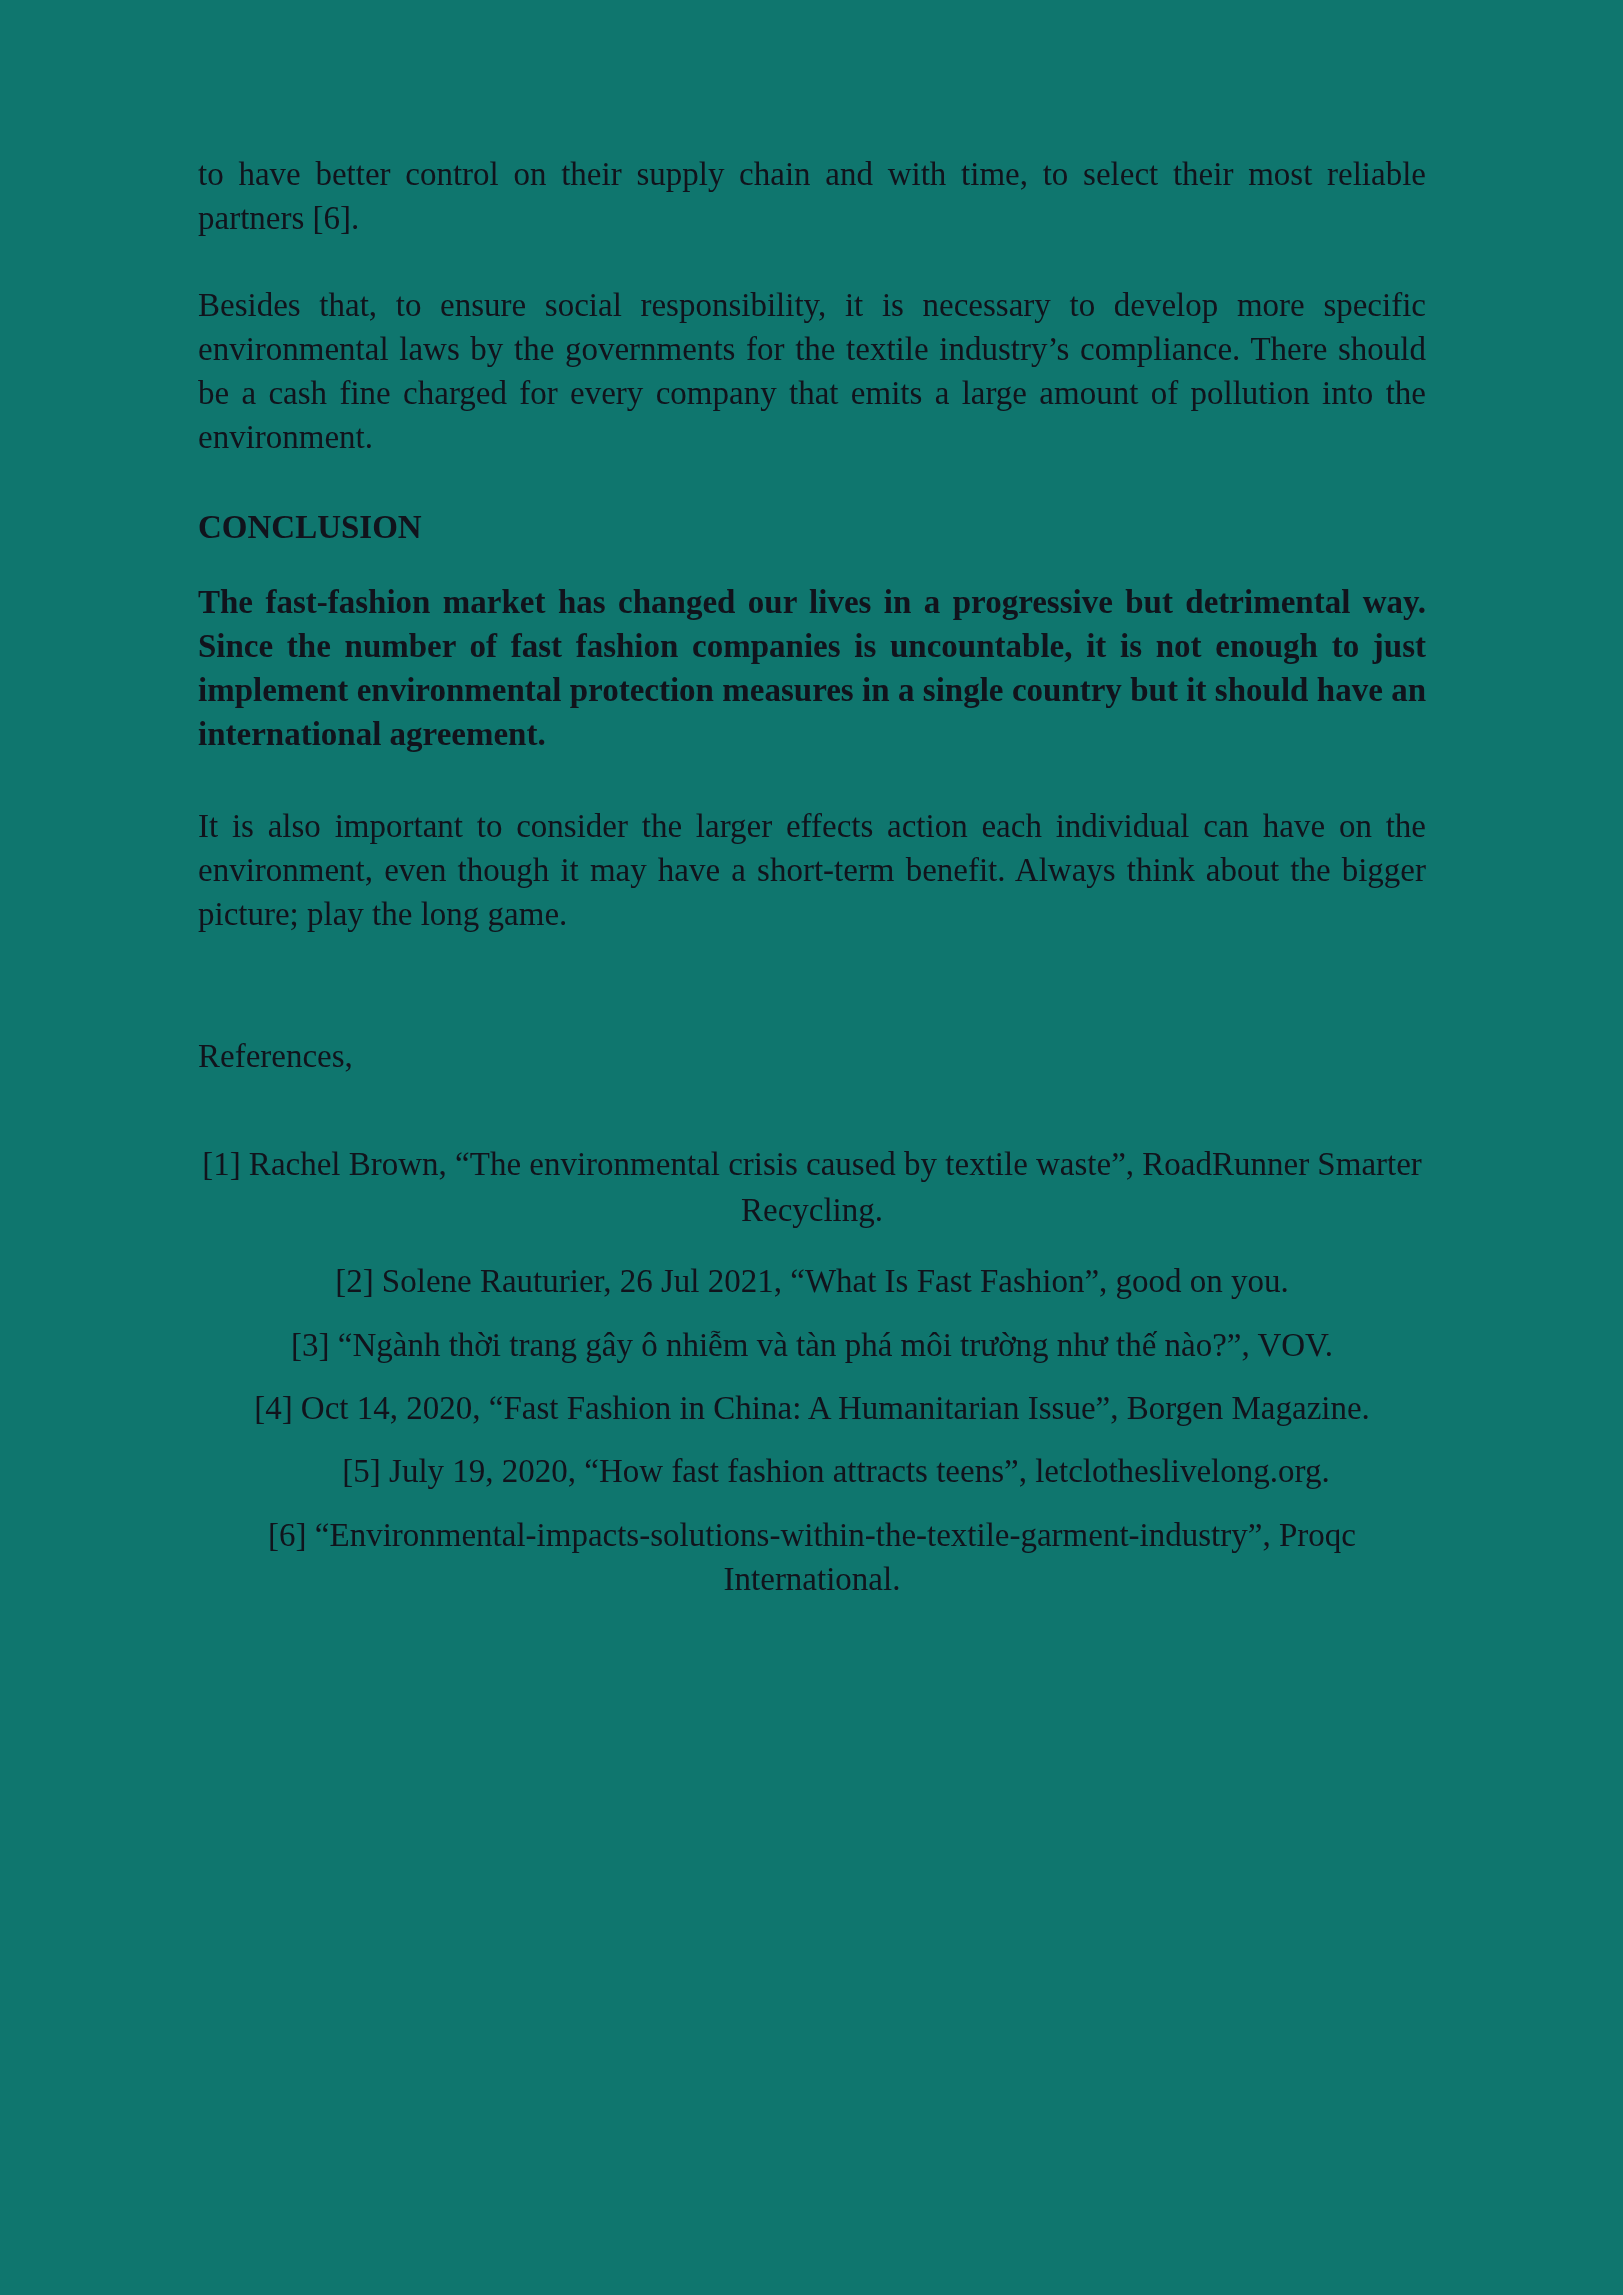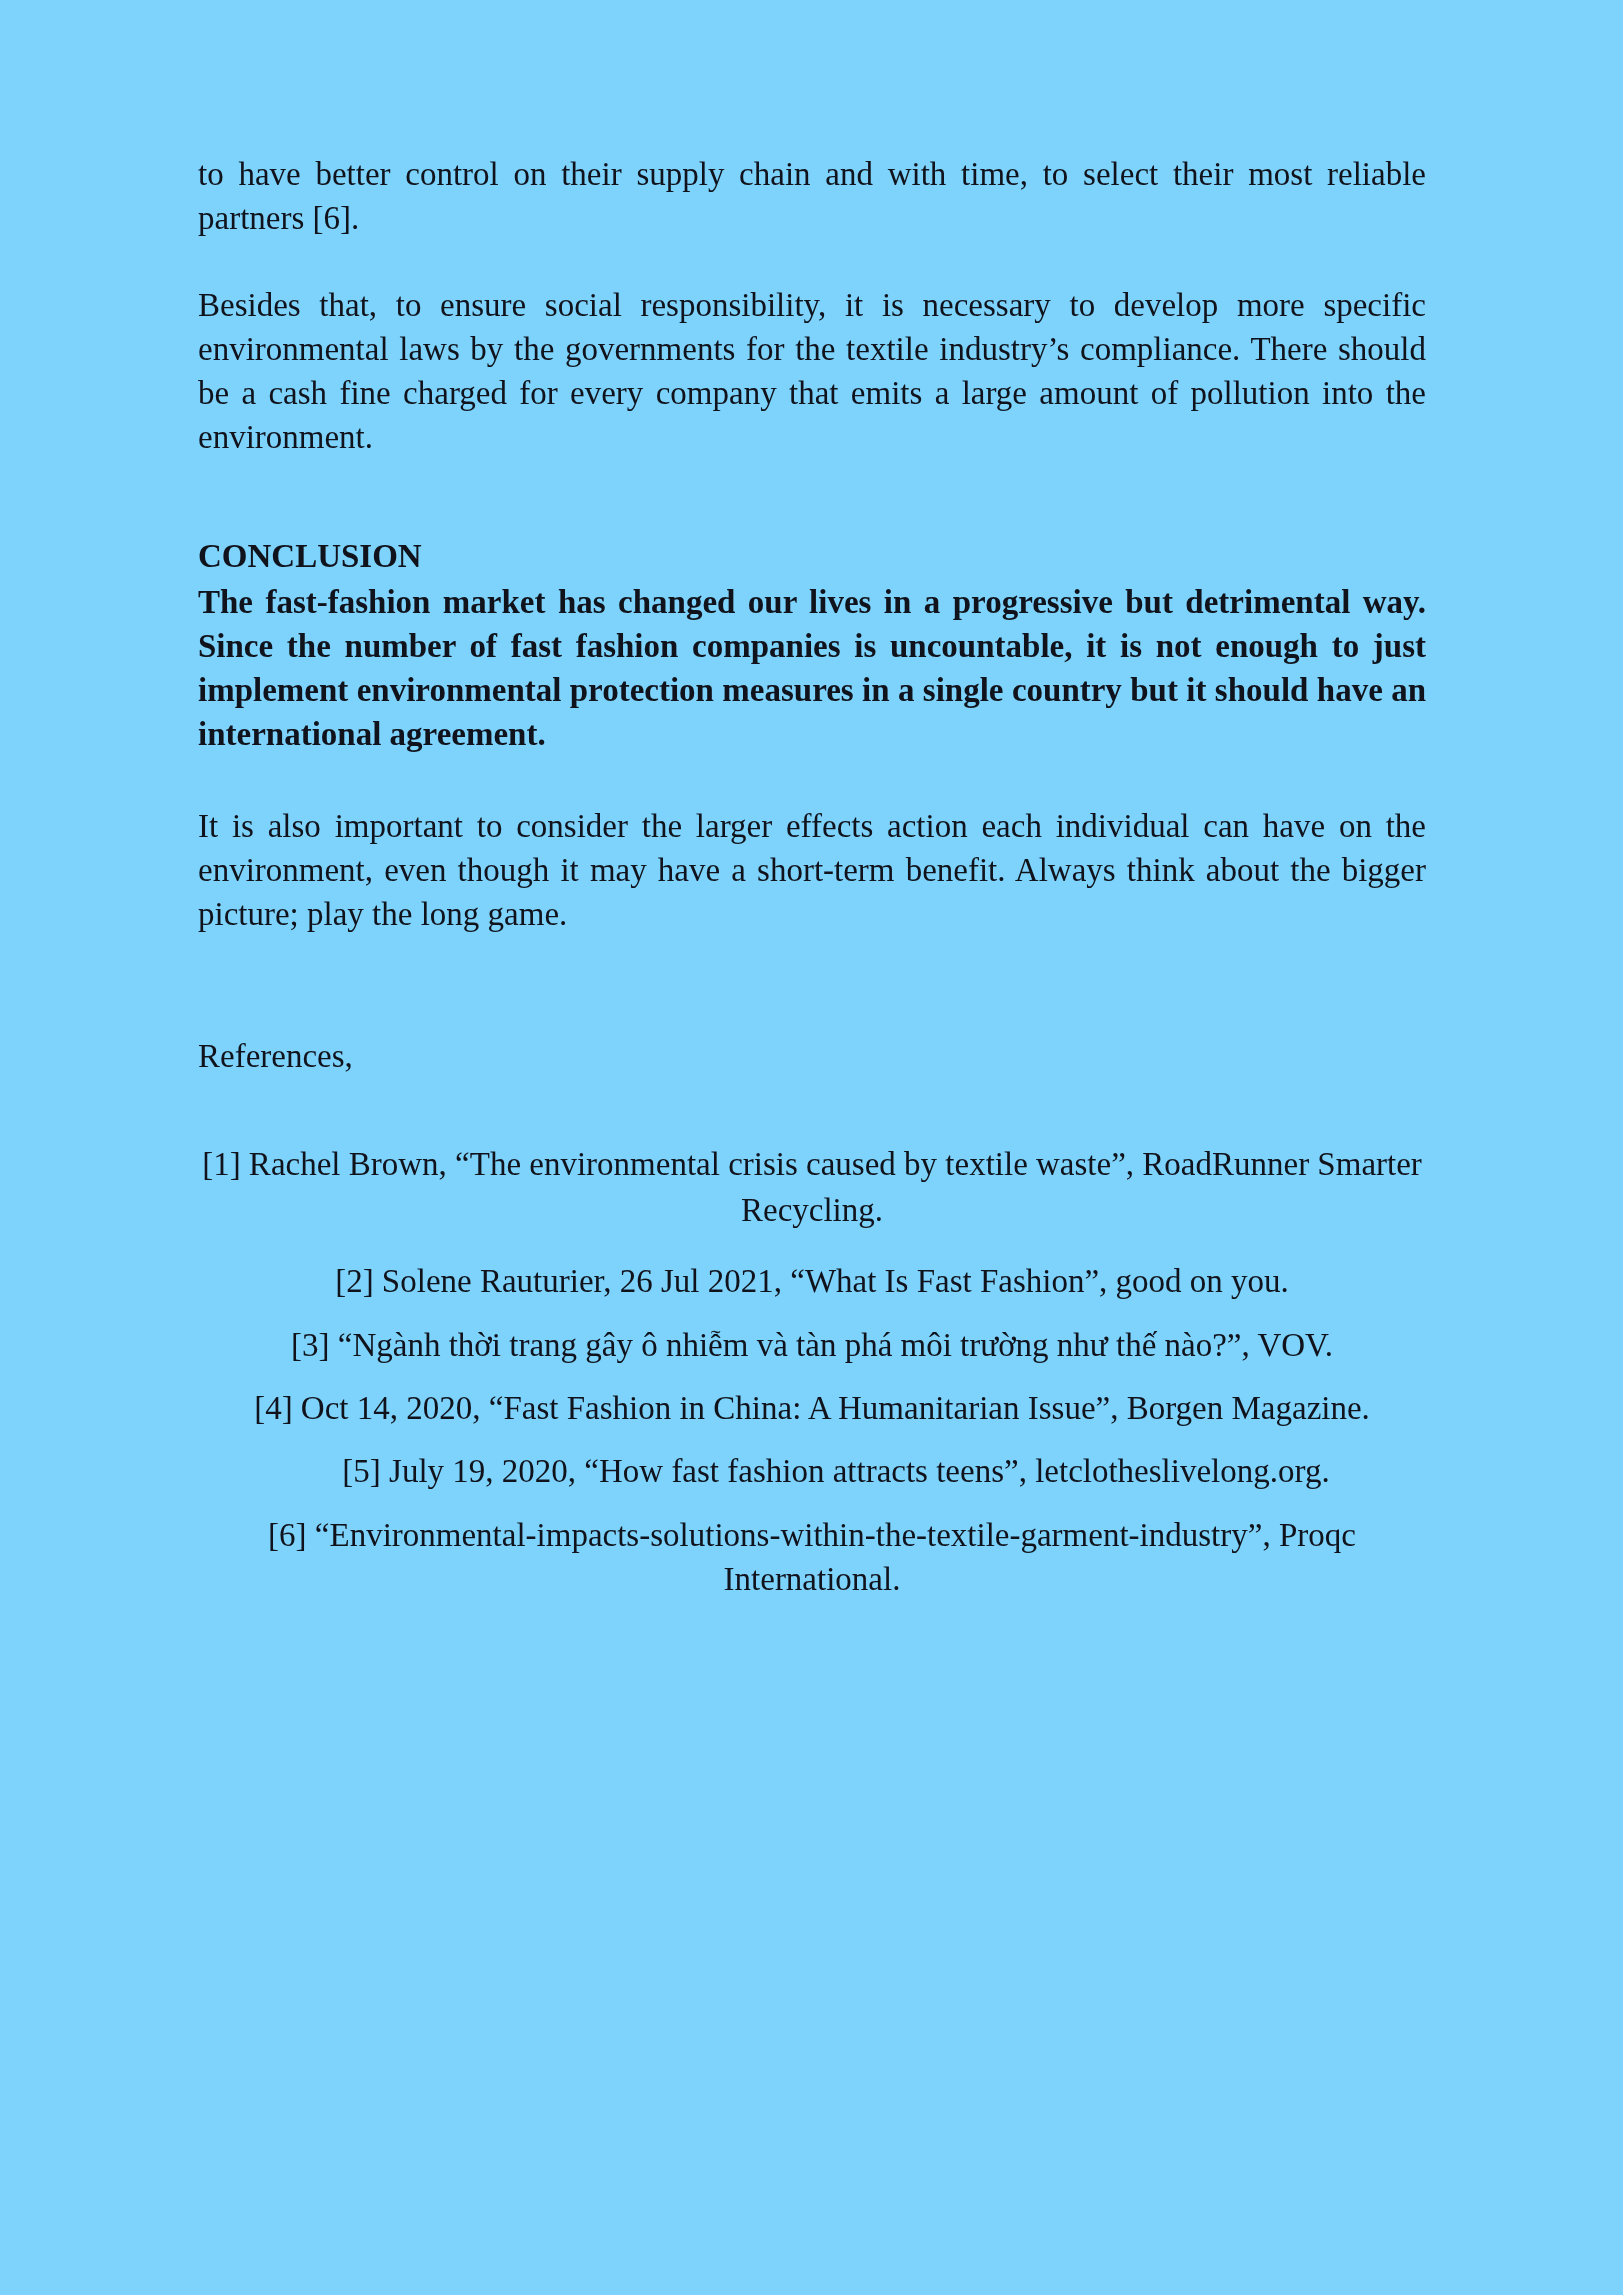--- a/index.html
+++ b/index.html
@@ -13,21 +13,21 @@
     position: relative;
     overflow: hidden;
     font-family: "Liberation Serif", "DejaVu Serif", serif;
     color: #11131c;
   }
   .page {
     position: absolute;
     left: 0; top: 0;
     width: 1623px;
     height: 2295px;
-    background: #7dd3fc;
+    background: #0f766e;
   }
   .blk {
     position: absolute;
     left: 198px;
     width: 1228px;
     font-size: 33px;
     line-height: 44px;
     margin: 0;
   }
   .justify {
@@ -46,21 +46,21 @@
 </style>
 </head>
 <body>
 
 <div class="page">
 
   <p class="blk justify" style="top:152px;">to have better control on their supply chain and with time, to select their most reliable partners [6].</p>
 
   <p class="blk justify" style="top:283px;">Besides that, to ensure social responsibility, it is necessary to develop more specific environmental laws by the governments for the textile industry’s compliance. There should be a cash fine charged for every company that emits a large amount of pollution into the environment.</p>
 
-  <h2 class="blk heading" style="top:505px;margin-top:29px;">CONCLUSION</h2>
+  <h2 class="blk heading" style="top:505px;">CONCLUSION</h2>
 
   <p class="blk justify" style="top:580px;font-weight:bold;">The fast-fashion market has changed our lives in a progressive but detrimental way. Since the number of fast fashion companies is uncountable, it is not enough to just implement environmental protection measures in a single country but it should have an international agreement.</p>
 
   <p class="blk justify" style="top:804px;">It is also important to consider the larger effects action each individual can have on the environment, even though it may have a short-term benefit.  Always think about the bigger picture; play the long game.</p>
 
   <p class="blk" style="top:1034px;">References,</p>
 
   <div>
     <p class="blk ref" style="top:1141px;">[1] Rachel Brown, “The environmental crisis caused by textile waste”, RoadRunner Smarter Recycling.</p>
     <p class="blk ref" style="top:1258px;">[2] Solene Rauturier, 26 Jul 2021, “What Is Fast Fashion”, good on you.</p>

